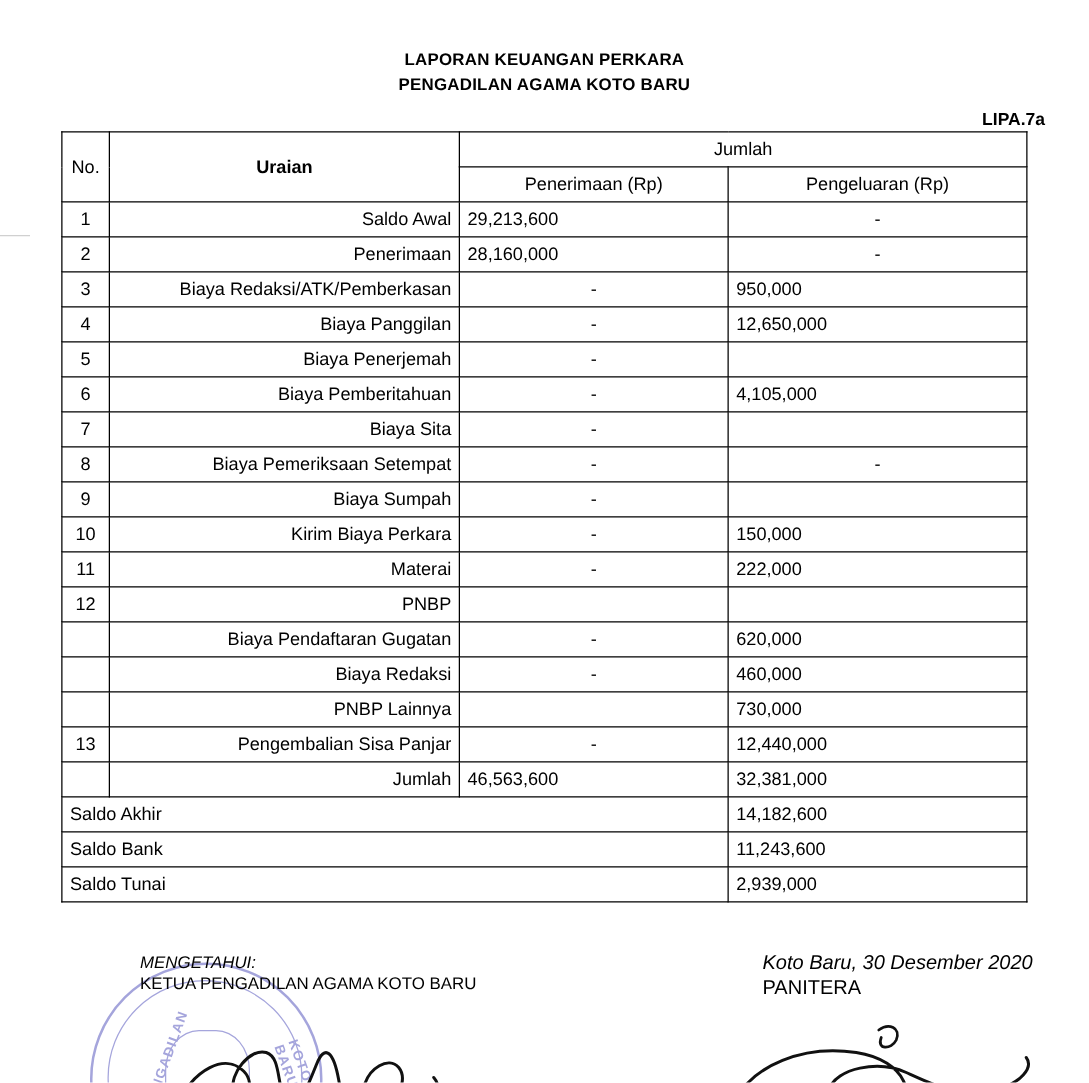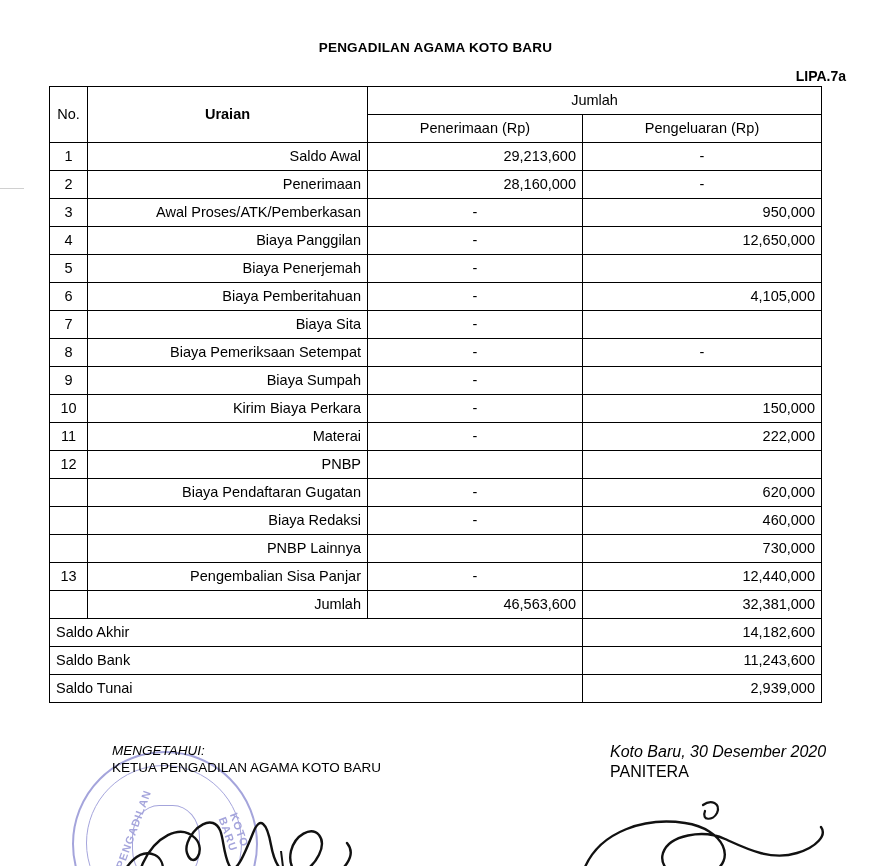--- a/index.html
+++ b/index.html
@@ -28,21 +28,21 @@
   .header div {
     font-size: 13.5px;
     font-weight: bold;
     letter-spacing: 0.2px;
   }
   .code-line {
     text-align: right;
     font-size: 14px;
     font-weight: bold;
     margin-top: 10px;
-    padding-right: 25px;
+    padding-right: 35px;
   }
   table.report {
     border-collapse: collapse;
     margin: 2px auto 0 auto;
     width: 772px;
     table-layout: fixed;
   }
   table.report td, table.report th {
     border: 1px solid #000000;
     font-size: 14.5px;
@@ -60,21 +60,21 @@
     text-align: center;
     font-weight: bold;
     font-size: 14.5px;
   }
   thead th.hdr-no { vertical-align: middle; }
   thead th.hdr-ur { vertical-align: middle; font-weight: bold; }
   thead th.hdr-jml { vertical-align: middle; }
 
   td.num { text-align: center; }
   td.desc { text-align: right; padding-left: 8px; }
-  td.val { text-align: right; padding-right: 10px; }
+  td.val { padding-right: 10px; }
   td.dash { text-align: center; }
   td.bold, th.bold { font-weight: bold; }
   .indent { padding-left: 8px; }
 
   .totals-label {
     text-align: left;
     font-weight: bold;
     padding-left: 8px;
   }
 
@@ -149,20 +149,21 @@
   }
 </style>
 </head>
 <body>
 
 <div class="page">
 
   <div class="top-rule"></div>
 
   <div class="header">
+    <div>LAPORAN KEUANGAN PERKARA</div>
     <div>PENGADILAN AGAMA KOTO BARU</div>
   </div>
 
   <div class="code-line">LIPA.7a</div>
 
   <table class="report">
     <colgroup>
       <col class="col-no">
       <col class="col-ur">
       <col class="col-pen">
@@ -187,21 +188,21 @@
         <td class="dash">-</td>
       </tr>
       <tr>
         <td class="num">2</td>
         <td class="desc">Penerimaan</td>
         <td class="val">28,160,000</td>
         <td class="dash">-</td>
       </tr>
       <tr>
         <td class="num">3</td>
-        <td class="desc">Awal Proses/ATK/Pemberkasan</td>
+        <td class="desc">Biaya Redaksi/ATK/Pemberkasan</td>
         <td class="dash">-</td>
         <td class="val">950,000</td>
       </tr>
       <tr>
         <td class="num">4</td>
         <td class="desc">Biaya Panggilan</td>
         <td class="dash">-</td>
         <td class="val">12,650,000</td>
       </tr>
       <tr>

